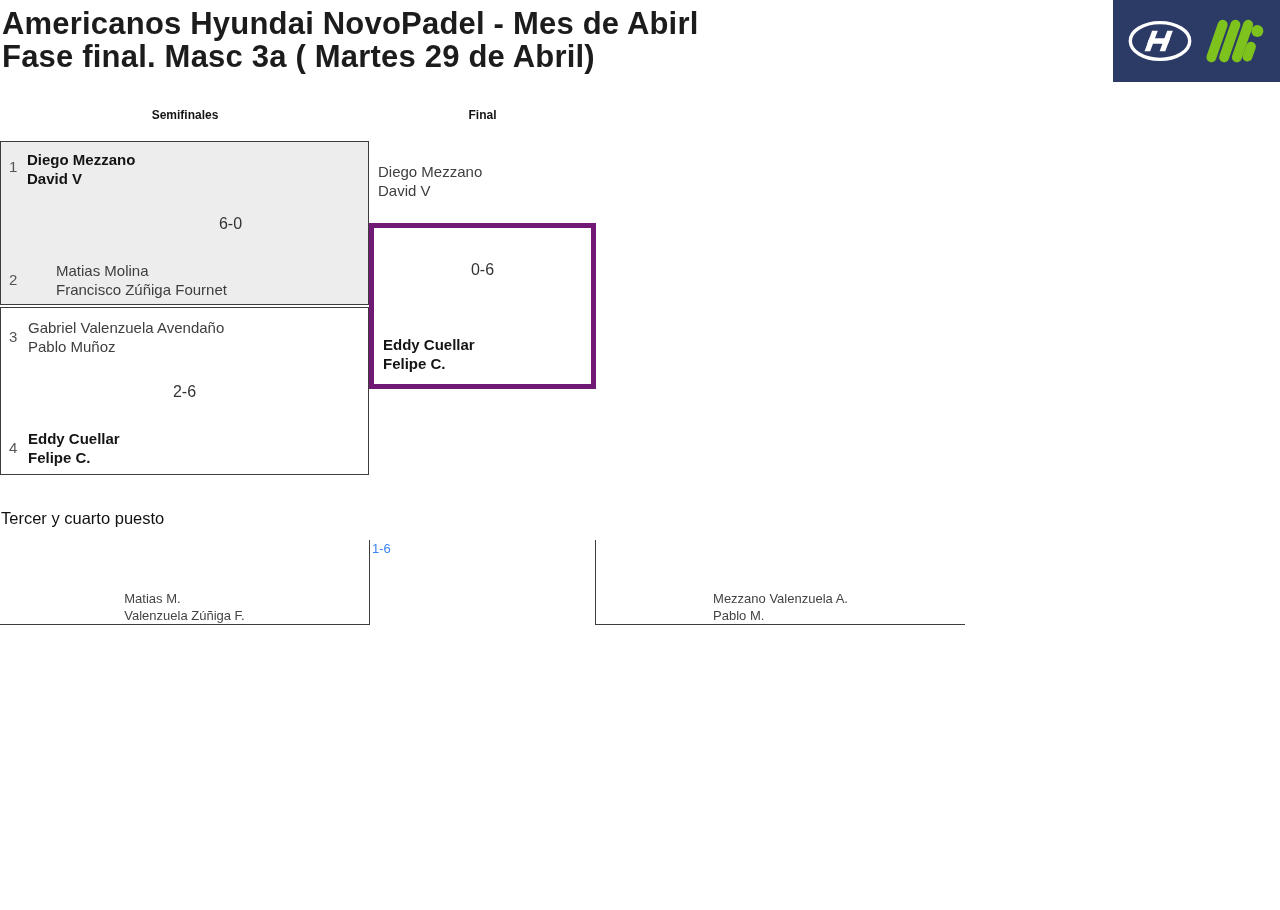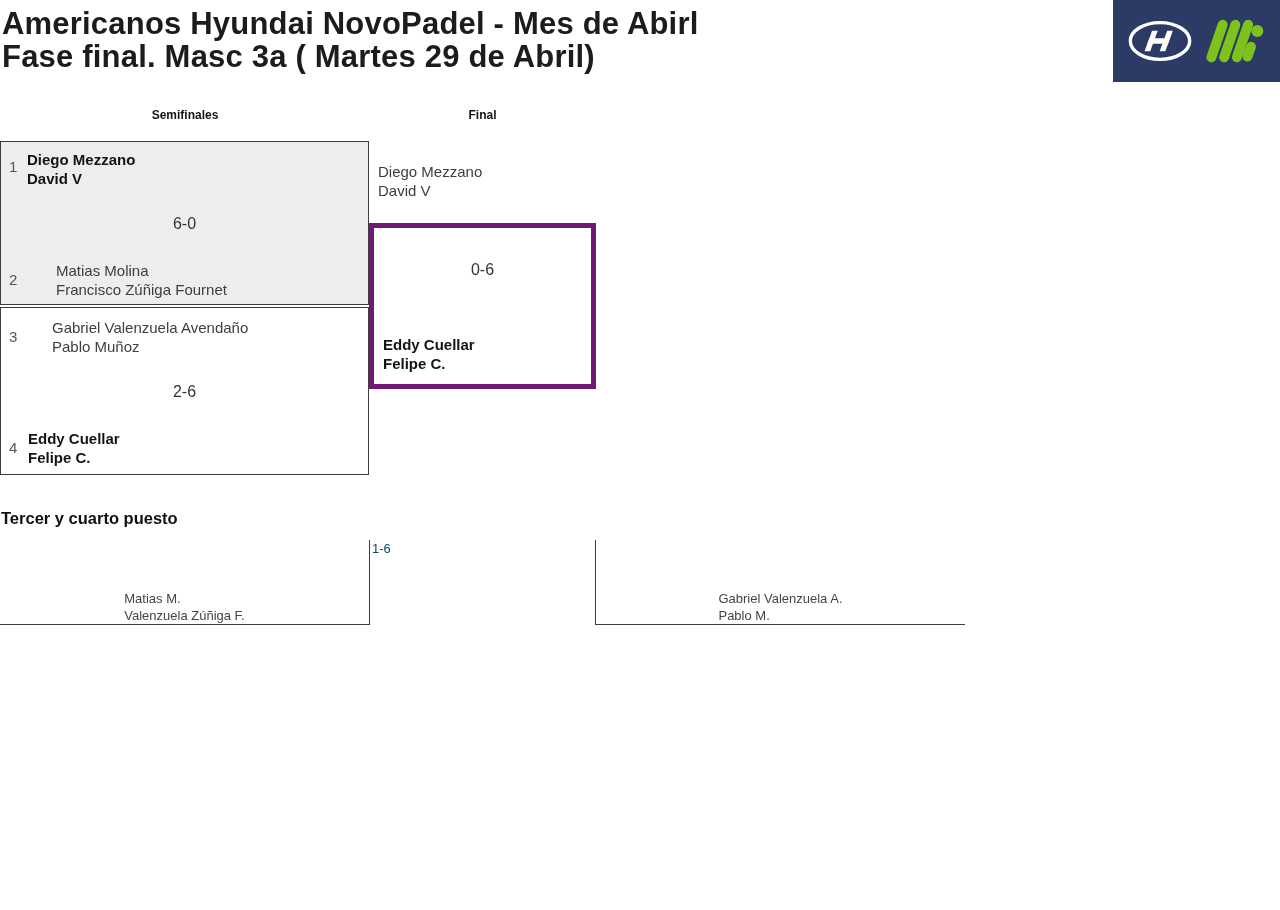--- a/index.html
+++ b/index.html
@@ -27,26 +27,26 @@
   .box-sf1{top:141px;height:164px;background:#ededed;}
   .box-sf2{top:307px;height:168px;background:#ffffff;}
   .final-box{left:369px;top:223px;width:227px;height:166px;border:5px solid #701a75;box-sizing:border-box;background:#ffffff;}
 
   .seed{font-size:15px;color:#555;line-height:19px;}
   .team{font-size:15px;line-height:19px;color:#3e3e3e;font-weight:400;white-space:nowrap;}
   .team.winner{font-weight:700;color:#141414;}
   .score{font-size:16px;color:#333;text-align:center;width:100%;}
 
   
-  .third-title{left:1px;top:509px;font-size:16.5px;font-weight:700;color:#111;}
+  .third-title{left:1px;top:509px;font-size:16.5px;font-weight:400;color:#111;}
   .tp-cell{top:540px;width:370px;height:85px;box-sizing:border-box;display:flex;justify-content:center;align-items:flex-end;padding-top:26px;}
   .tp-left{left:0;border-right:1px solid #3d3d3d;border-bottom:1px solid #3d3d3d;}
   .tp-right{left:595px;border-left:1px solid #3d3d3d;border-bottom:1px solid #3d3d3d;}
   .tp-team{font-size:13px;line-height:17px;color:#444;text-align:left;}
-  .tp-score{left:372px;top:541px;font-size:13px;color:#0c4a6e;}
+  .tp-score{left:372px;top:541px;font-size:13px;color:#3b82f6;}
 </style>
 </head>
 <body>
 
 <div class="abs page-title">
   <div>Americanos Hyundai NovoPadel - Mes de Abirl</div>
   <div>Fase final. Masc 3a ( Martes 29 de Abril)</div>
 </div>
 
 <div class="abs logo-strip">
@@ -75,31 +75,31 @@
 
 <div class="abs round-header rh-semis">Semifinales</div>
 <div class="abs round-header rh-final">Final</div>
 
 <div class="abs match-box box-sf1">
   <div class="abs seed" style="left:8px;top:15px;">1</div>
   <div class="abs team winner" style="left:26px;top:8px;">
     <div>Diego Mezzano</div>
     <div>David V</div>
   </div>
-  <div class="abs score" style="top:73px;left:0;">6-0</div>
+  <div class="abs score" style="top:73px;left:0;padding-left:46px;">6-0</div>
   <div class="abs seed" style="left:8px;top:128px;">2</div>
   <div class="abs team" style="left:27px;top:119px;margin-left:28px;">
     <div>Matias Molina</div>
     <div>Francisco Zúñiga Fournet</div>
   </div>
 </div>
 
 <div class="abs match-box box-sf2">
   <div class="abs seed" style="left:8px;top:19px;">3</div>
-  <div class="abs team" style="left:27px;top:10px;margin-left:24px;">
+  <div class="abs team" style="left:27px;top:10px;">
     <div>Gabriel Valenzuela Avendaño</div>
     <div>Pablo Muñoz</div>
   </div>
   <div class="abs score" style="top:75px;left:0;">2-6</div>
   <div class="abs seed" style="left:8px;top:130px;">4</div>
   <div class="abs team winner" style="left:27px;top:121px;">
     <div>Eddy Cuellar</div>
     <div>Felipe C.</div>
   </div>
 </div>
@@ -123,16 +123,16 @@
   <div class="tp-team">
     <div>Matias M.</div>
     <div>Valenzuela Zúñiga F.</div>
   </div>
 </div>
 
 <div class="abs tp-score">1-6</div>
 
 <div class="abs tp-cell tp-right">
   <div class="tp-team">
-    <div>Gabriel Valenzuela A.</div>
+    <div>Mezzano Valenzuela A.</div>
     <div>Pablo M.</div>
   </div>
 </div>
 
 </body></html>

